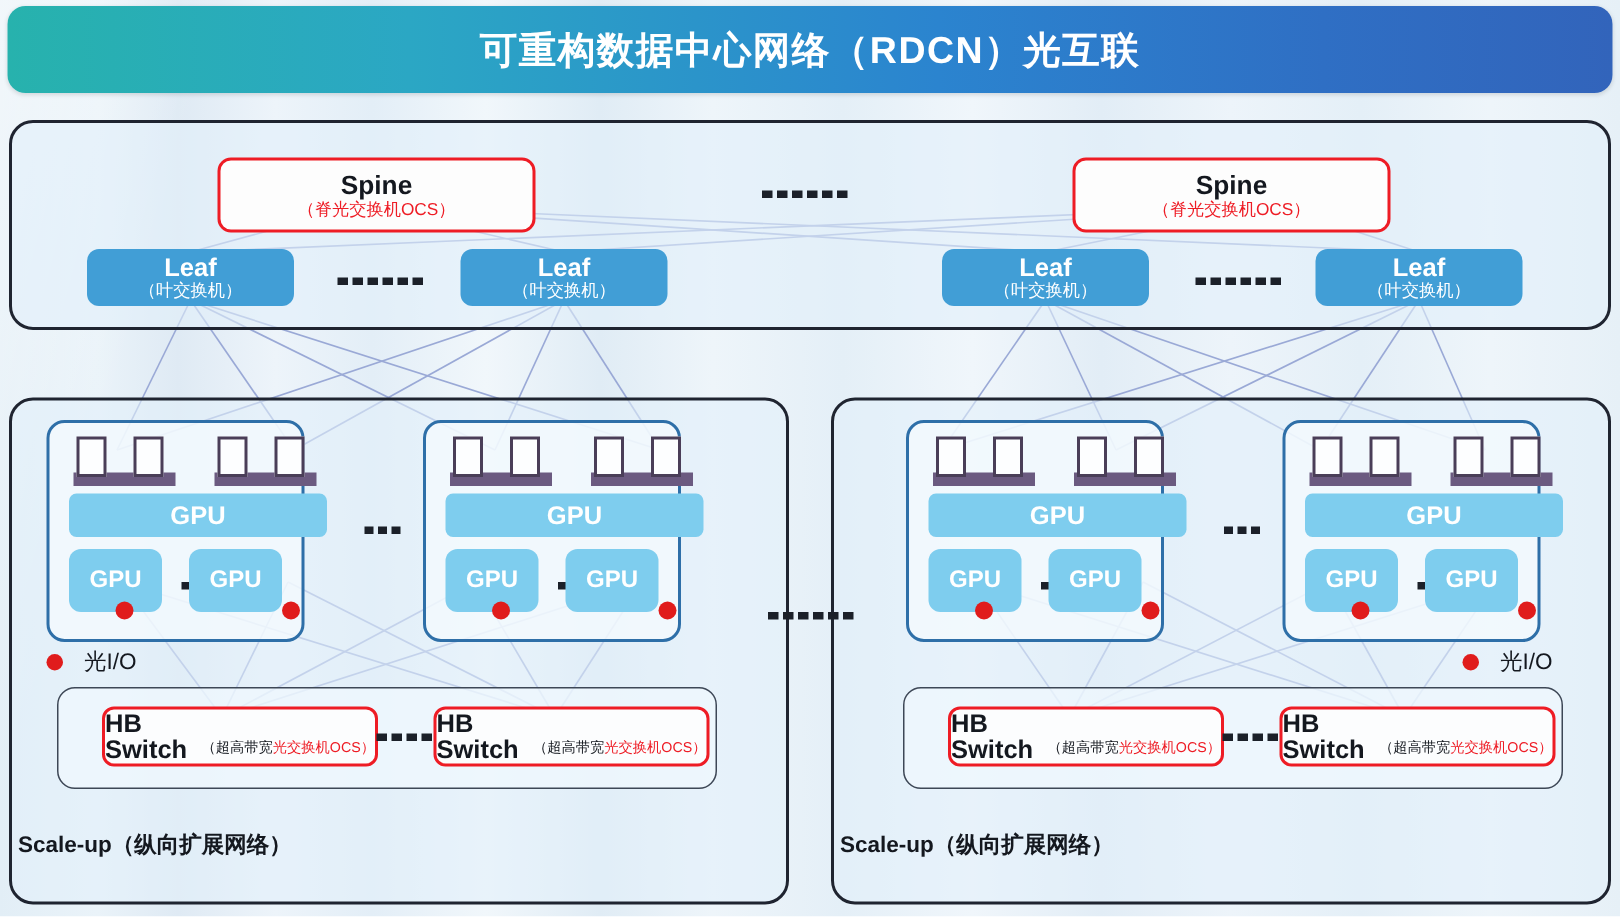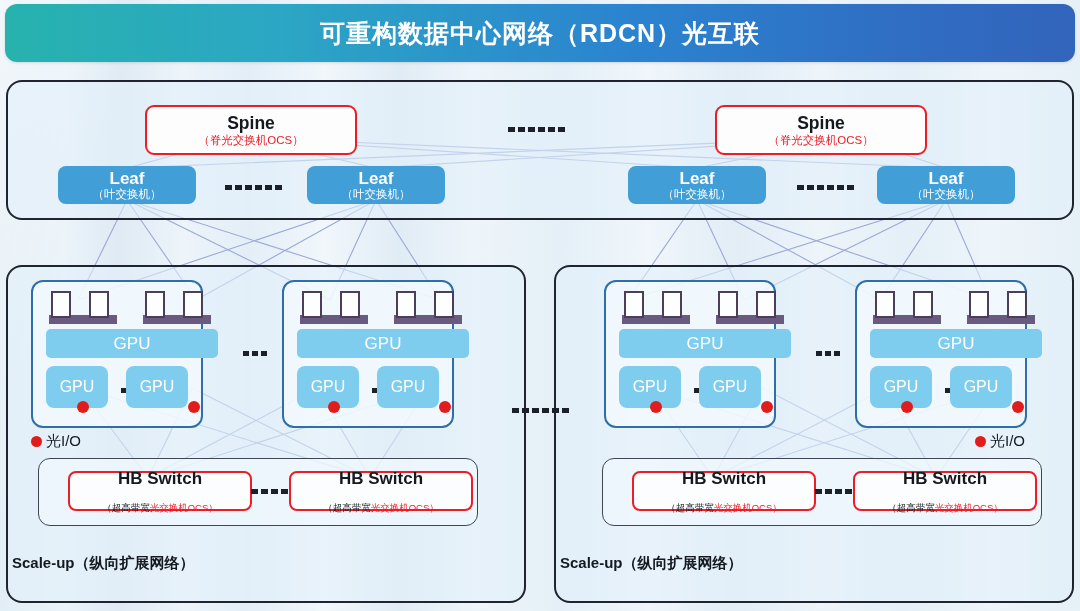--- a/index.html
+++ b/index.html
@@ -93,20 +93,21 @@
   .dots.small i { width: 6px; height: 5px; }
 
   
   .node {
     position: absolute;
     width: 172px; height: 148px;
     border: 2px solid #2e6fa8;
     border-radius: 12px;
     background: rgba(244,250,254,.80);
     box-sizing: border-box;
+    font-weight: bold;
   }
   .mods { position: absolute; left: 14px; top: 8px; display: flex; gap: 22px; }
   .modgrp { position: relative; width: 72px; height: 34px; }
   .modgrp .base {
     position: absolute; left: 2px; bottom: 0; width: 68px; height: 9px;
     background: #6b5a80;
   }
   .modgrp .chip {
     position: absolute; bottom: 6px;
     width: 20px; height: 27px;
@@ -149,32 +150,32 @@
     background: rgba(240,248,253,.72);
     box-sizing: border-box;
   }
   .hb {
     position: absolute;
     width: 184px; height: 40px;
     border: 2.5px solid #ee1c25;
     border-radius: 8px;
     background: #fcfdfe;
     box-sizing: border-box;
-    display: flex; flex-direction: column;
+    display: flex; flex-direction: row;
     align-items: center; justify-content: center;
     line-height: 1.0;
   }
   .hb .en { font-size: 17px; font-weight: bold; color: #14181f; }
   .hb .cn { font-size: 9.5px; color: #14181f; margin-top: 16px; white-space: nowrap; }
   .hb .cn .red { color: #ee1c25; }
 
   
   .legend {
     position: absolute;
-    display: flex; align-items: center; gap: 4px;
+    display: flex; align-items: center; gap: 14px;
   }
   .legend .dot { width: 11px; height: 11px; border-radius: 50%; background: #e01c1c; }
   .legend .lbl { font-size: 15px; color: #14181f; }
 
   svg.wires { position: absolute; left: 0; top: 0; width: 1080px; height: 611px; pointer-events: none; }
   svg.wires line { stroke: #9aa9d6; stroke-width: 1.1; }
 </style>
 </head>
 <body>
 

